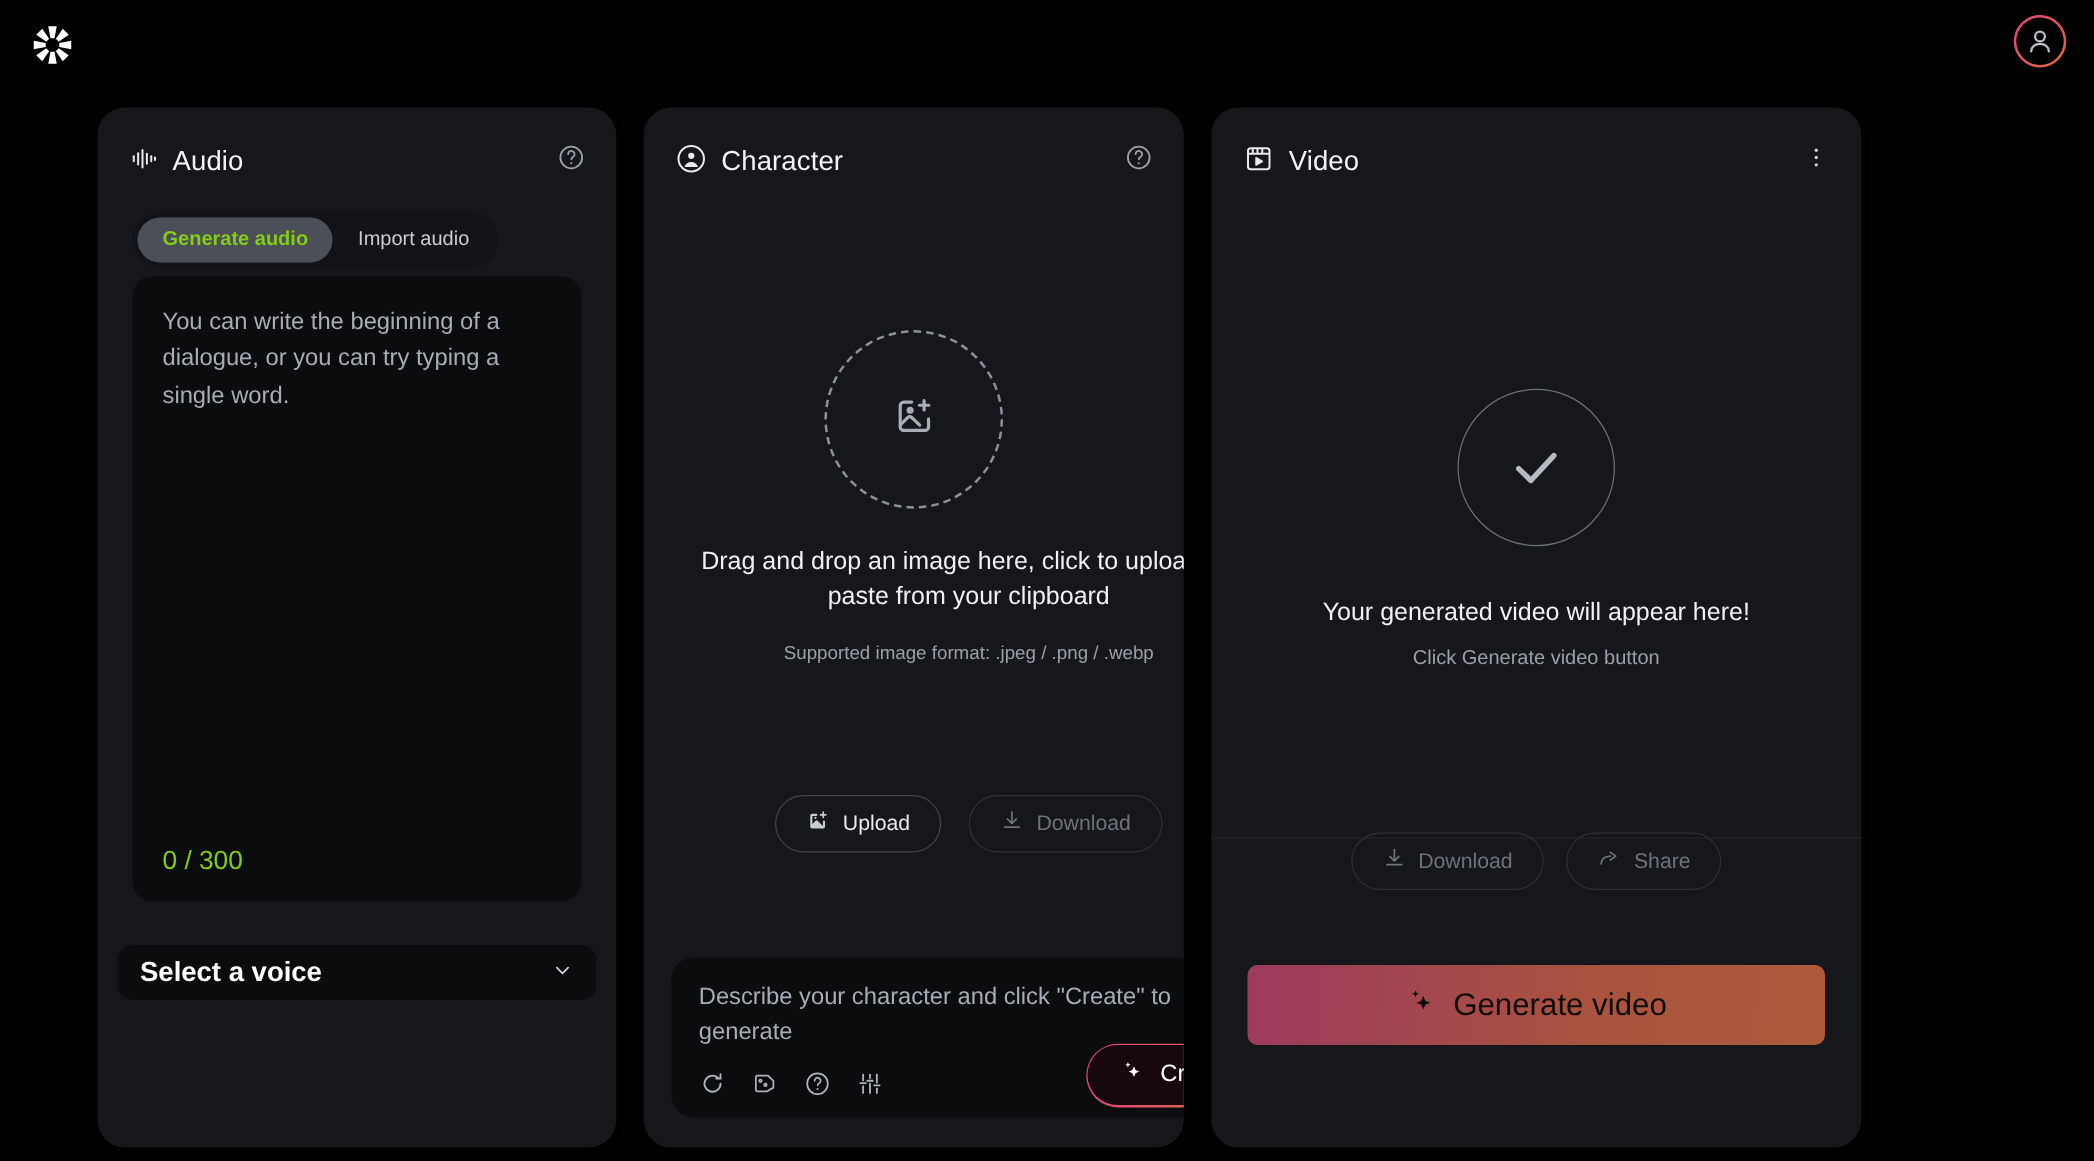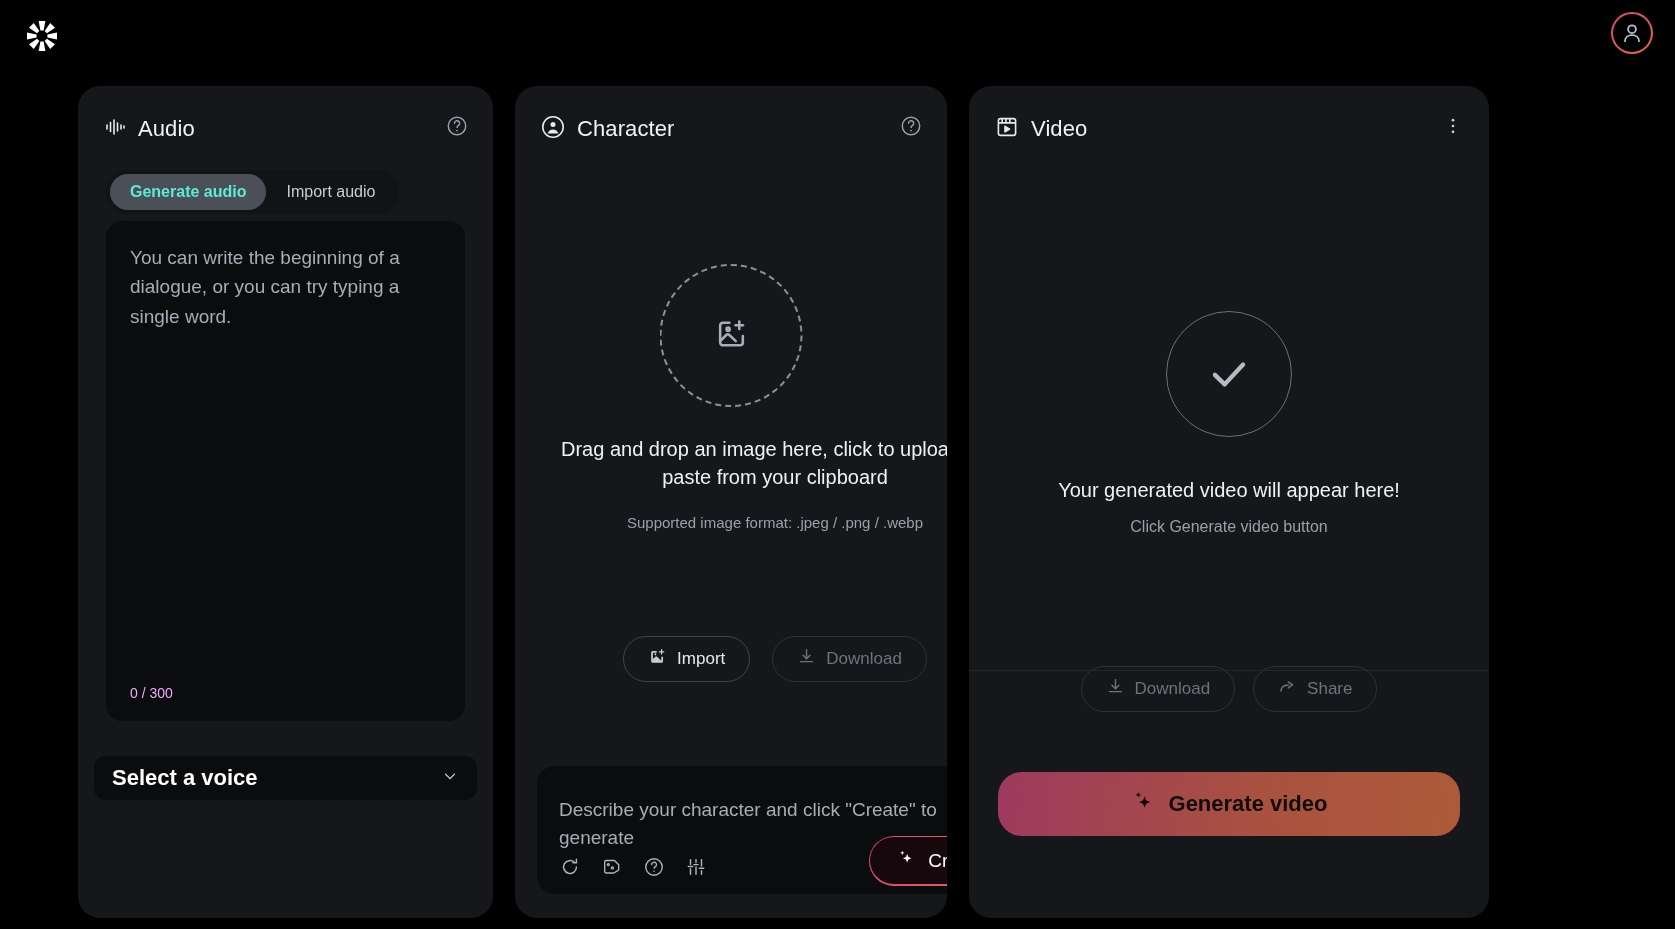--- a/index.html
+++ b/index.html
@@ -67,36 +67,36 @@
     display: inline-flex;
     padding: 4px;
     width: fit-content;
   }
   .seg-btn {
     border: none; background: transparent; cursor: pointer;
     font-family: inherit; font-size: 16px; color: #c9cdd4;
     padding: 9px 20px; border-radius: 999px; white-space: nowrap;
   }
   .seg-btn.active {
-    background: #4b4f57; color: #5eead4; font-weight: bold;
+    background: #4b4f57; color: #84cc16; font-weight: bold;
   }
 
   
   .audio-box {
     position: absolute; left: 28px; top: 135px;
     width: 359px; height: 500px;
     background: #0b0c0e; border-radius: 16px;
     padding: 22px 24px;
   }
   .audio-placeholder {
     font-size: 19px; line-height: 1.55; color: #a7adb6;
   }
   .char-count {
     position: absolute; left: 24px; bottom: 20px;
-    font-size: 14px; color: #f0abfc;
+    font-size: 21px; color: #84cc16;
   }
   .voice-select {
     position: absolute; left: 16px; top: 670px;
     width: 383px; height: 44px;
     background: #0b0c0e; border-radius: 12px;
     display: flex; align-items: center; justify-content: space-between;
     padding: 0 18px; cursor: pointer;
   }
   .voice-select-label { font-size: 22px; color: #ffffff; font-weight: bold; }
 
@@ -131,21 +131,21 @@
   .pill.disabled { color: #6d737c; border-color: #2e3238; cursor: default; }
 
   
   .prompt-box {
     position: absolute; left: 22px; bottom: 24px;
     width: 476px; height: 128px;
     background: #0b0c0e; border-radius: 18px;
     padding: 18px 22px;
   }
   .prompt-placeholder {
-    font-size: 19px; line-height: 1.45; color: #a7adb6; margin-top: 12px;
+    font-size: 19px; line-height: 1.45; color: #a7adb6;
   }
   .prompt-tools {
     position: absolute; left: 22px; bottom: 16px;
     display: flex; align-items: center; gap: 20px;
   }
   .tool-icon { cursor: pointer; display: flex; }
   .create-btn {
     position: absolute; right: 0px; bottom: 8px;
     padding: 1.7px; border-radius: 999px;
     background: linear-gradient(100deg,#e0457b 0%, #e0703a 100%);
@@ -176,25 +176,25 @@
   .video-sub {
     position: absolute; left: 0; top: 372px; width: 520px;
     text-align: center; font-size: 16px; color: #9aa0a9;
   }
   .video-pill-row {
     position: absolute; left: 0; top: 520px; width: 520px;
     display: flex; justify-content: center; gap: 18px;
   }
   .generate-btn {
     position: absolute; left: 29px; bottom: 82px;
-    width: 462px; height: 64px; border-radius: 24px;
+    width: 462px; height: 64px; border-radius: 8px;
     border: none; cursor: pointer; font-family: inherit;
     background: linear-gradient(95deg,#9e3a5e 0%, #a9523f 58%, #ad5a3a 100%);
     display: flex; align-items: center; justify-content: center; gap: 14px;
-    font-size: 22px; font-weight: bold; color: #100c0c;
+    font-size: 25px; font-weight: normal; color: #100c0c;
   }
 </style>
 </head>
 <body>
 
 <div class="topbar">
   <div class="logo">
     <svg width="40" height="40" viewBox="0 0 40 40" fill="#ffffff">
       <g transform="translate(20,20)">
         <g>
@@ -315,21 +315,21 @@
     <div class="pill-row">
       <button class="pill">
         <span>
           <svg width="19" height="19" viewBox="0 0 24 24" fill="#c7ccd3">
             <path d="M19 12.2V18a2 2 0 01-2 2H6a2 2 0 01-2-2V7a2 2 0 012-2h5v2.2H6.2v8.1l3.2-3.1a1.5 1.5 0 012.1 0l5.3 5.2V12.2z"></path>
             <circle cx="9.3" cy="9.2" r="1.15"></circle>
             <rect x="16.3" y="2.6" width="1.7" height="7" rx=".8"></rect>
             <rect x="13.6" y="5.3" width="7" height="1.7" rx=".8"></rect>
           </svg>
         </span>
-        <span>Import</span>
+        <span>Upload</span>
       </button>
       <button class="pill disabled">
         <span>
           <svg width="19" height="19" viewBox="0 0 24 24" fill="none" stroke="#6d737c" stroke-width="1.8" stroke-linecap="round" stroke-linejoin="round">
             <line x1="12" y1="3.5" x2="12" y2="14.5"></line>
             <polyline points="7.6,10.4 12,14.8 16.4,10.4"></polyline>
             <path d="M4.5 18.5h15"></path>
           </svg>
         </span>
         <span>Download</span>

